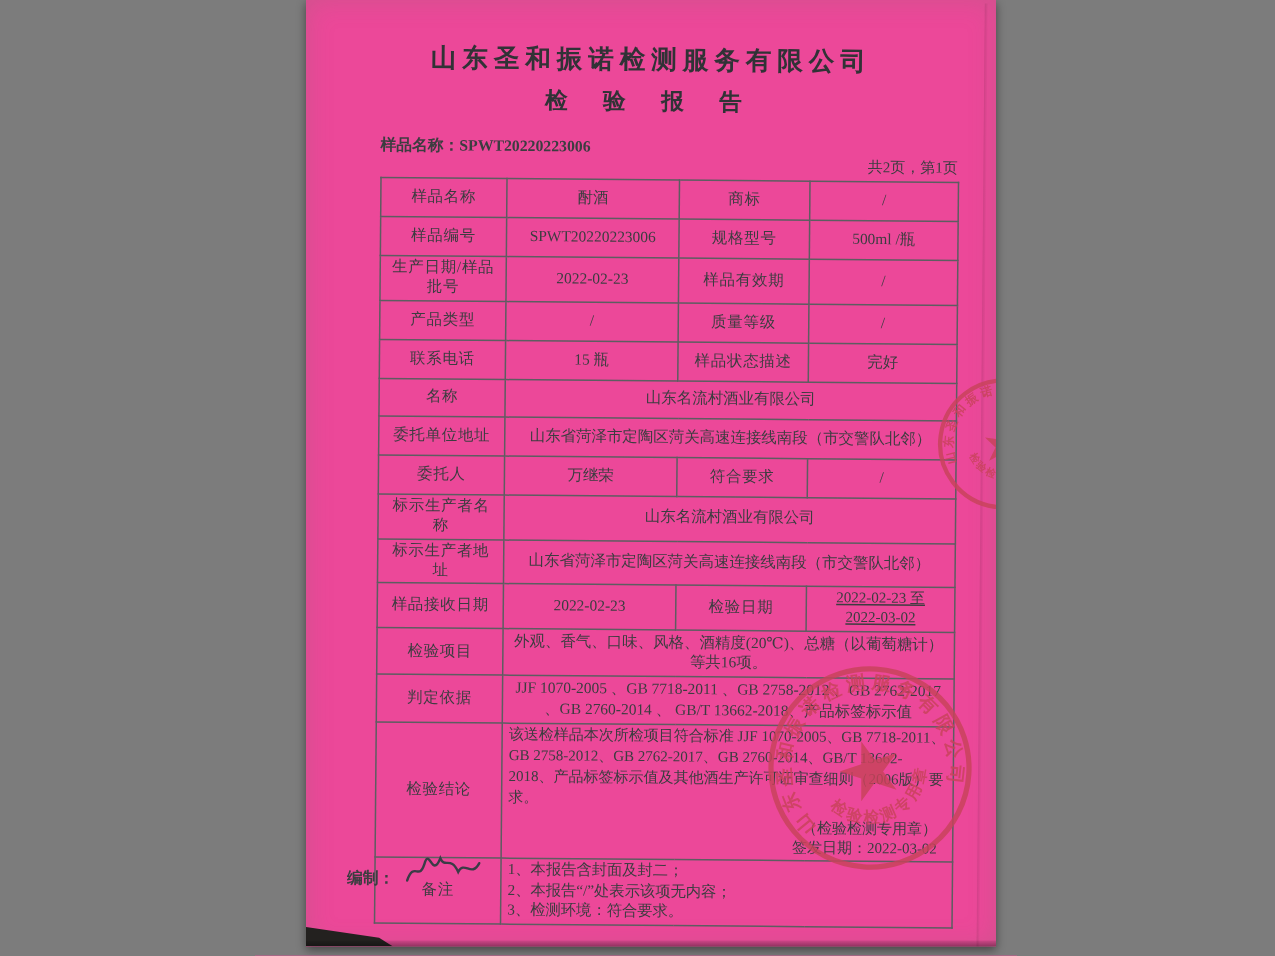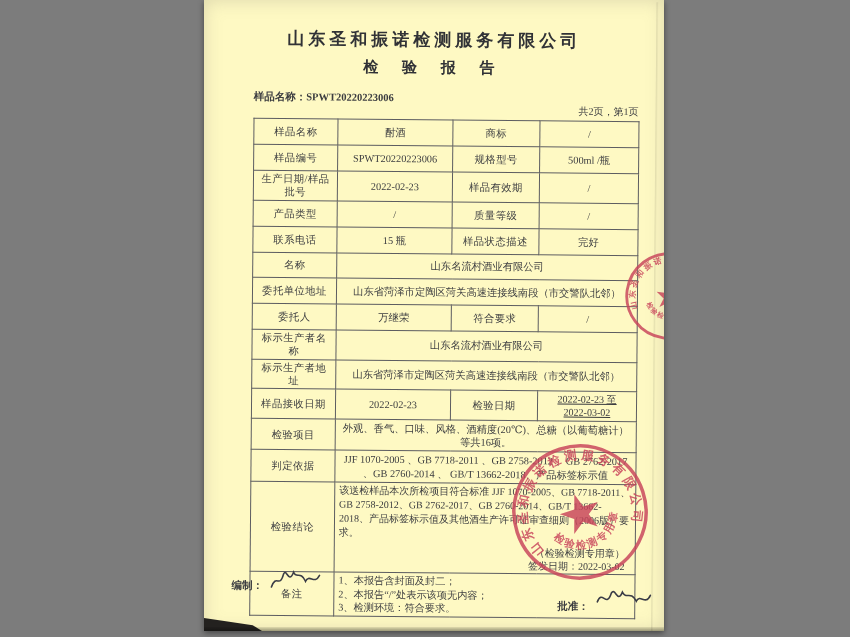--- a/index.html
+++ b/index.html
@@ -3,21 +3,21 @@
 <meta charset="utf-8">
 <style>
   * { margin:0; padding:0; box-sizing:border-box; }
   html,body { width:850px; height:637px; overflow:hidden; }
   body { background:#7c7c7c; position:relative;
          font-family:"Liberation Serif","DejaVu Serif",serif; color:#3c3d40; }
 
   .stage { position:absolute; inset:0; background:#7c7c7c; }
 
   .sheet { position:absolute; left:204px; top:0; width:460px; height:631px;
-           background:#fef9c3;
+           background:#ec4899;
            box-shadow: inset 0 0 18px rgba(120,115,105,.25), 0 2px 6px rgba(0,0,0,.45);
            overflow:hidden; }
   .sheet-inner { position:absolute; inset:0; transform:rotate(.5deg); transform-origin:40% 10%; }
 
   .fold-line { position:absolute; top:0; bottom:0; left:452px; width:2px;
                background:linear-gradient(to right,rgba(0,0,0,.10),rgba(0,0,0,.02)); }
   .bottom-shadow { position:absolute; left:0; bottom:0; width:58px; height:13px;
                    background:#23211f; clip-path:polygon(0 100%,100% 100%,84% 55%,0 0); }
   .bottom-edge { position:absolute; left:0; right:0; bottom:0; height:4px;
                  background:linear-gradient(to bottom,rgba(0,0,0,.08),rgba(0,0,0,.35)); }
@@ -161,25 +161,20 @@
           </td>
         </tr>
       </tbody>
         </table>
 
       <div class="sign-item" style="left:32px; top:566px;">
         <span>编制：</span><svg width="56" height="30" viewBox="0 0 56 30" aria-label="编制：">
             <path class="ink" d="M4,22 C9,8 12,24 16,9 C19,2 21,20 26,7 C29,14 33,5 38,16 C42,8 47,20 52,10"></path>
           </svg>
       </div>
-      <div class="sign-item" style="left:358px; top:582px;">
-        <span>批准：</span><svg width="60" height="32" viewBox="0 0 60 32" aria-label="批准：">
-            <path class="ink" d="M4,18 C9,5 13,25 18,9 C22,3 24,20 29,8 C33,16 37,6 43,17 C47,9 52,22 57,11"></path>
-          </svg>
-      </div>
 
       <div class="fold-line"></div>
     </div>
 
     <svg class="stamp" style="left:301px; top:437px; transform:rotate(-18deg);" width="150" height="150" viewBox="0 0 150 150">
       <defs>
         <path id="arcTop" d="M 30,103 A 53,53 0 1 1 120,103" fill="none"></path>
         <path id="arcBot" d="M 40,88 A 38,38 0 0 0 110,88" fill="none"></path>
       </defs>
       <circle cx="75" cy="75" r="66" fill="none" stroke="#c8435a" stroke-width="3.5"></circle>

